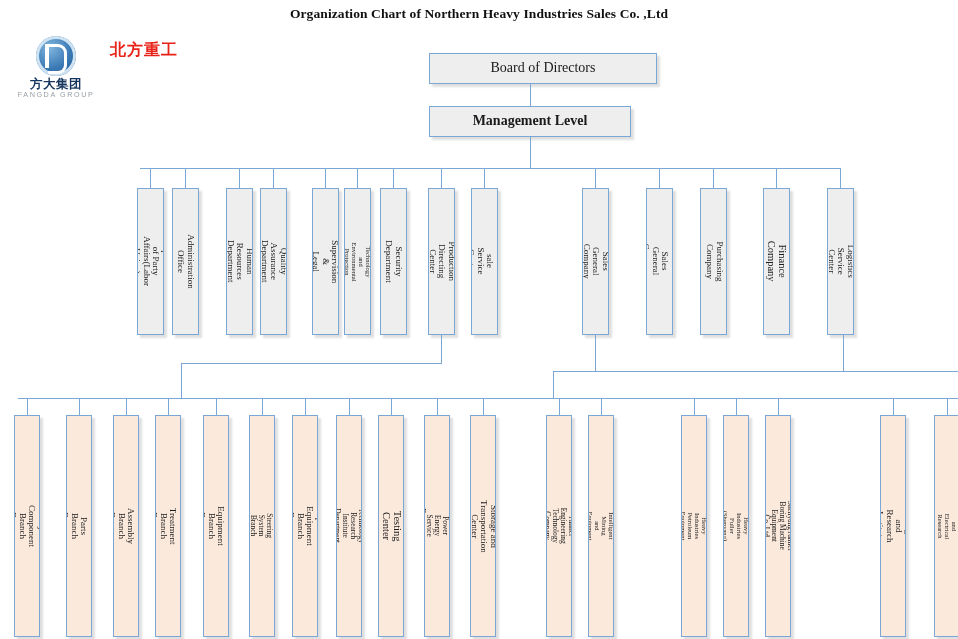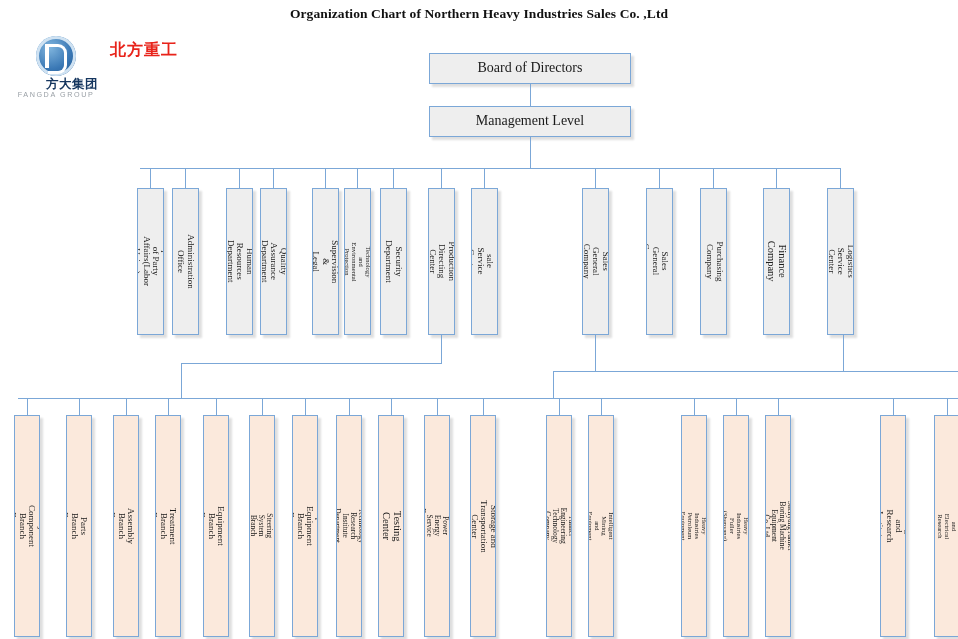--- a/index.html
+++ b/index.html
@@ -31,21 +31,21 @@
     box-shadow:inset 0 0 0 3px #cfe2f2;
   }
   .fd-circle:after{
     content:"";position:absolute;left:12px;top:8px;width:16px;height:24px;
     border:3px solid #ffffff;border-left:none;border-radius:0 9px 9px 0;
   }
   .fd-circle:before{
     content:"";position:absolute;left:9px;top:8px;width:4px;height:24px;background:#ffffff;
   }
   .fd-cn{
-    position:absolute;left:0;top:41px;width:84px;text-align:right;
+    position:absolute;left:0;top:41px;width:84px;text-align:center;
     font-family:"DejaVu Sans", sans-serif;font-weight:bold;font-size:12.5px;color:#15365f;
     line-height:13px;letter-spacing:.5px;
   }
   .fd-en{
     position:absolute;left:0;top:54px;width:84px;text-align:center;
     font-family:"Liberation Sans", sans-serif;font-size:7.2px;color:#9aa0a6;
     letter-spacing:1.6px;
   }
   .logo-nhi{position:absolute;left:96px;top:2px;width:94px;height:58px;}
   .nhi-en{
@@ -107,27 +107,27 @@
     <div class="logo-fangda">
       <div class="fd-circle"></div>
       <div class="fd-cn">方大集团</div>
       <div class="fd-en">FANGDA GROUP</div>
     </div>
     <div class="logo-nhi">
       <div class="nhi-cn">北方重工</div>
     </div>
   </div>
 
-  <div class="box horiz" style="left:429px;top:53px;width:202px;height:31px;">
+  <div class="box horiz" style="left:429px;top:53px;width:228px;height:31px;">
     <span class="lbl">Board of Directors</span>
   </div>
 
   <div class="ln v" style="left:530px;top:84px;height:22px;"></div>
 
-  <div class="box horiz" style="left:429px;top:106px;width:202px;height:31px;">
+  <div class="box horiz" style="left:429px;top:106px;width:202px;height:31px;font-weight:bold;">
     <span class="lbl">Management Level</span>
   </div>
 
   <div class="ln v" style="left:530px;top:137px;height:31px;"></div>
   <div class="ln h" style="left:140px;top:168px;width:700px;"></div>
 
   <div id="level2-layer">
       <div class="box vert" style="left: 137px; top: 188px; width: 27px; height: 147px;">
         <span class="lbl" style="width: 139px;">Department of Party
 Affairs(Labor Union)</span>

